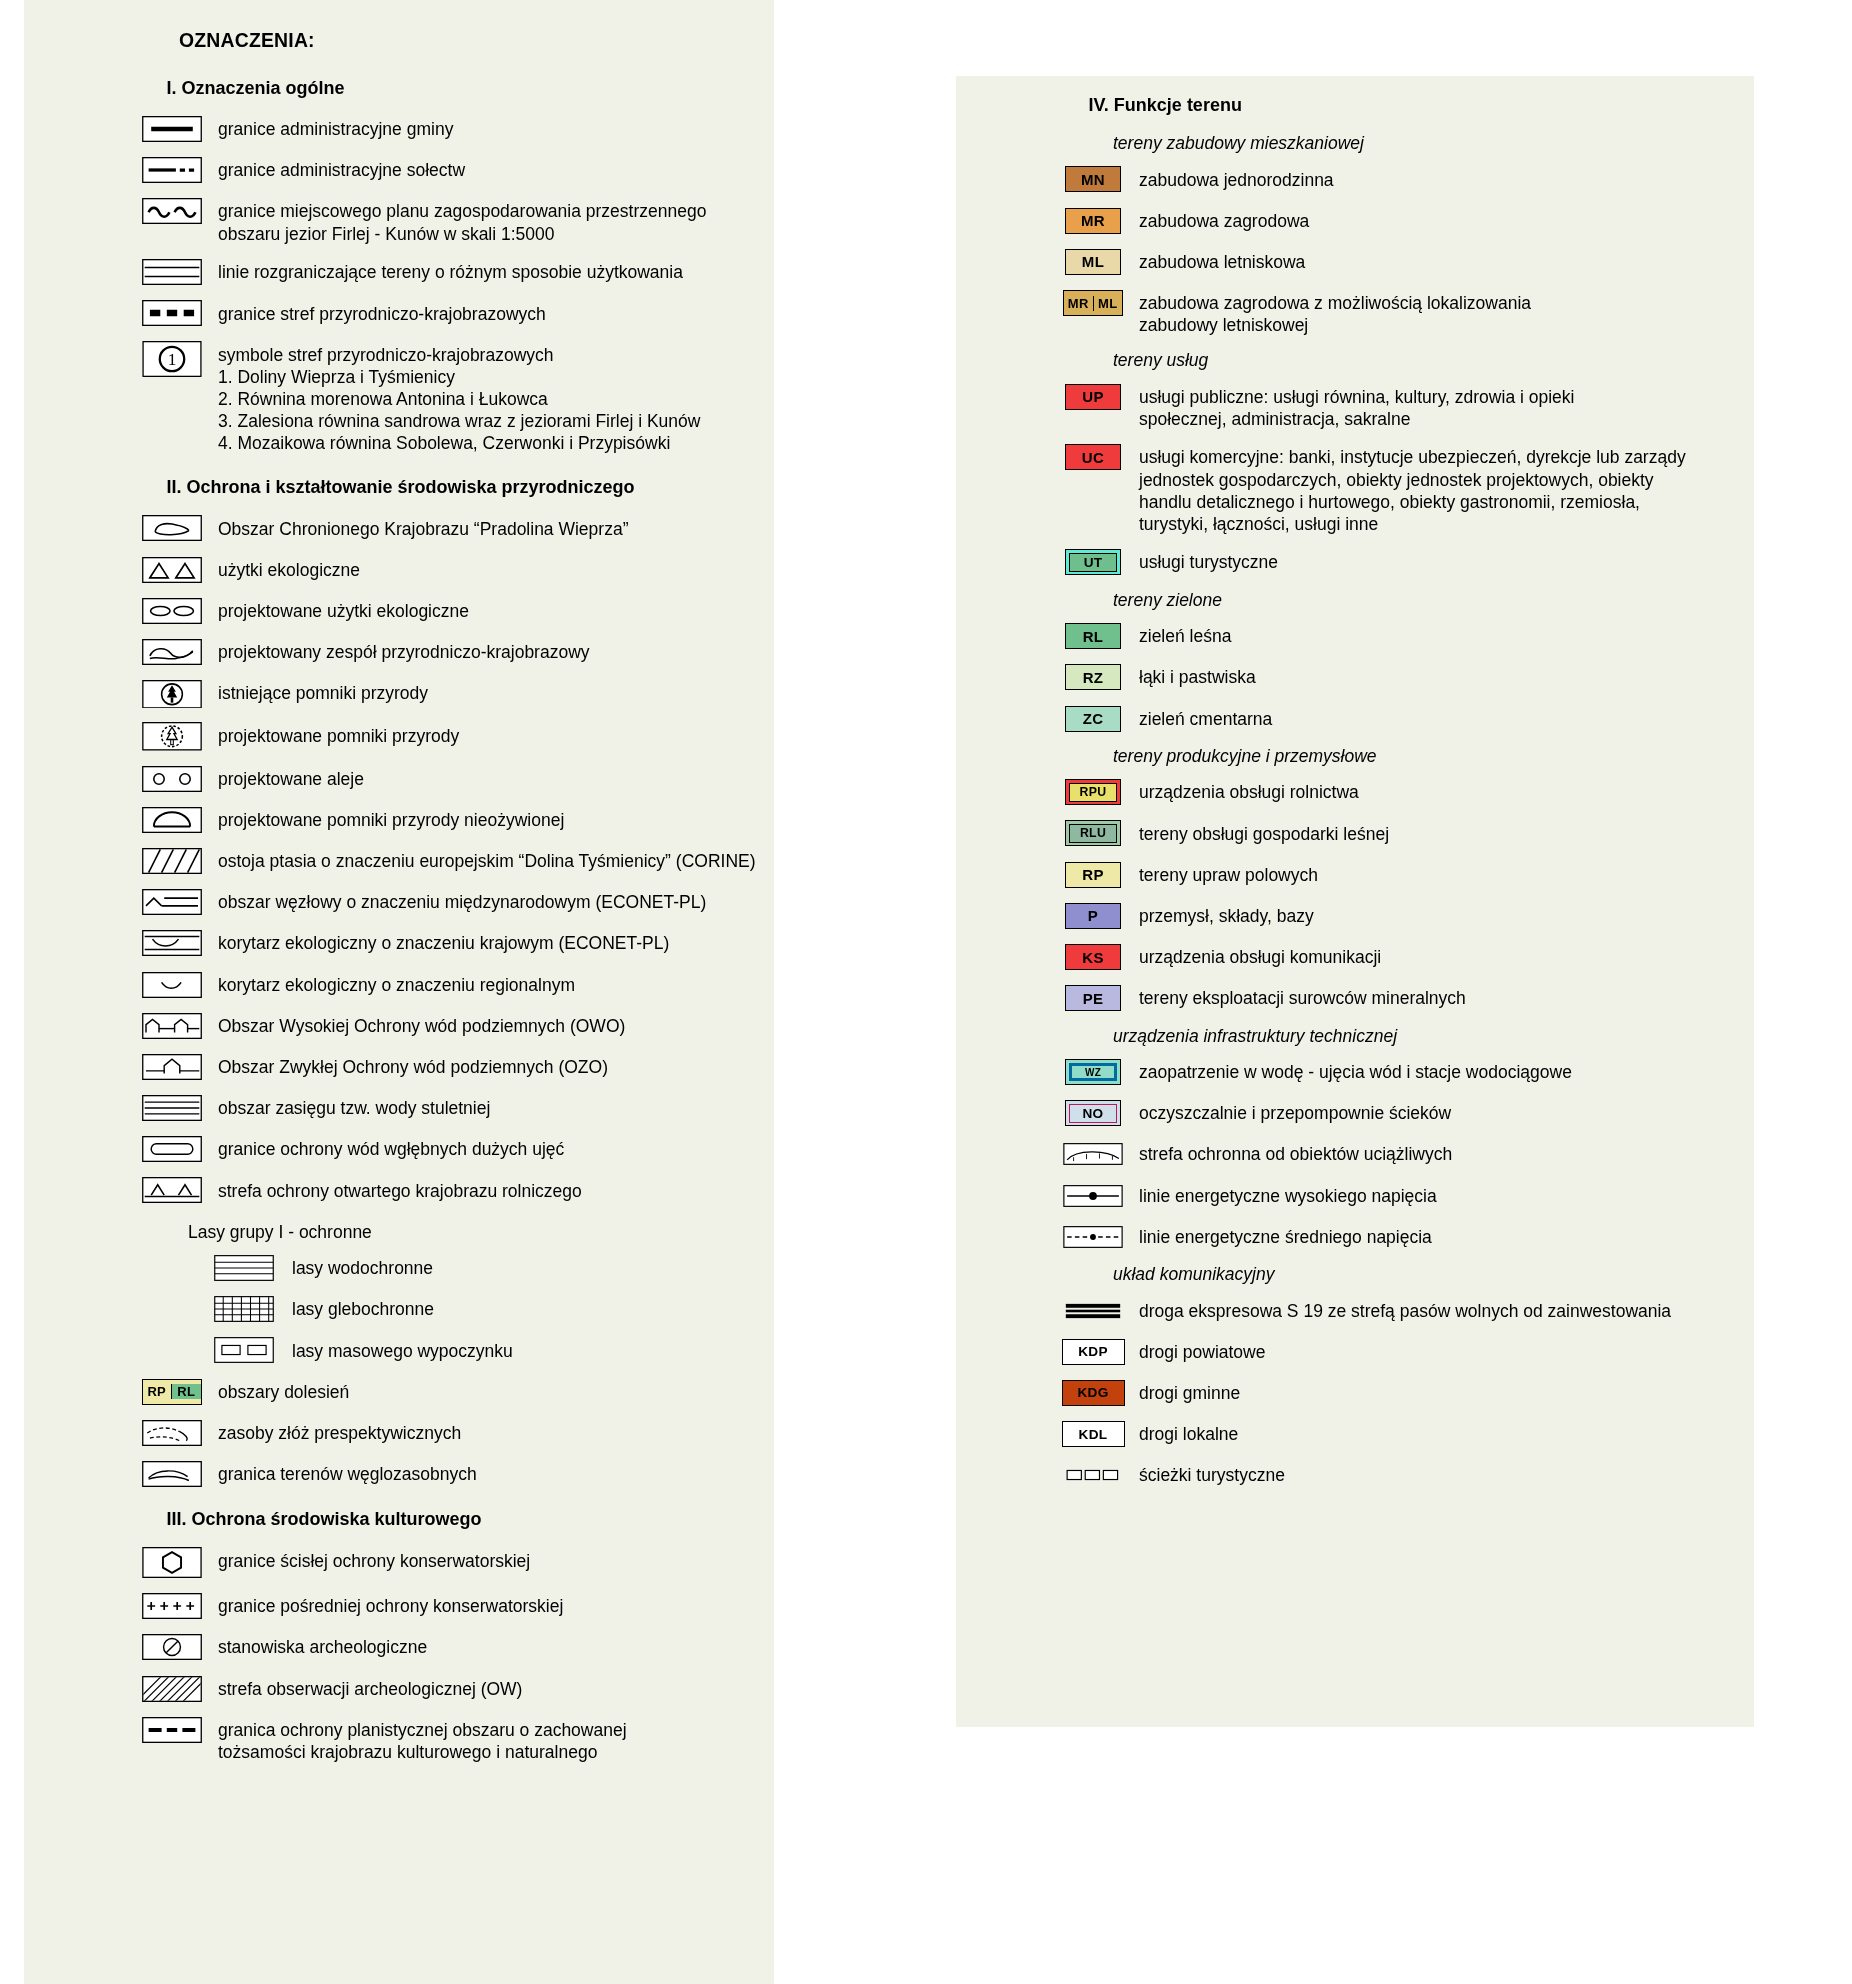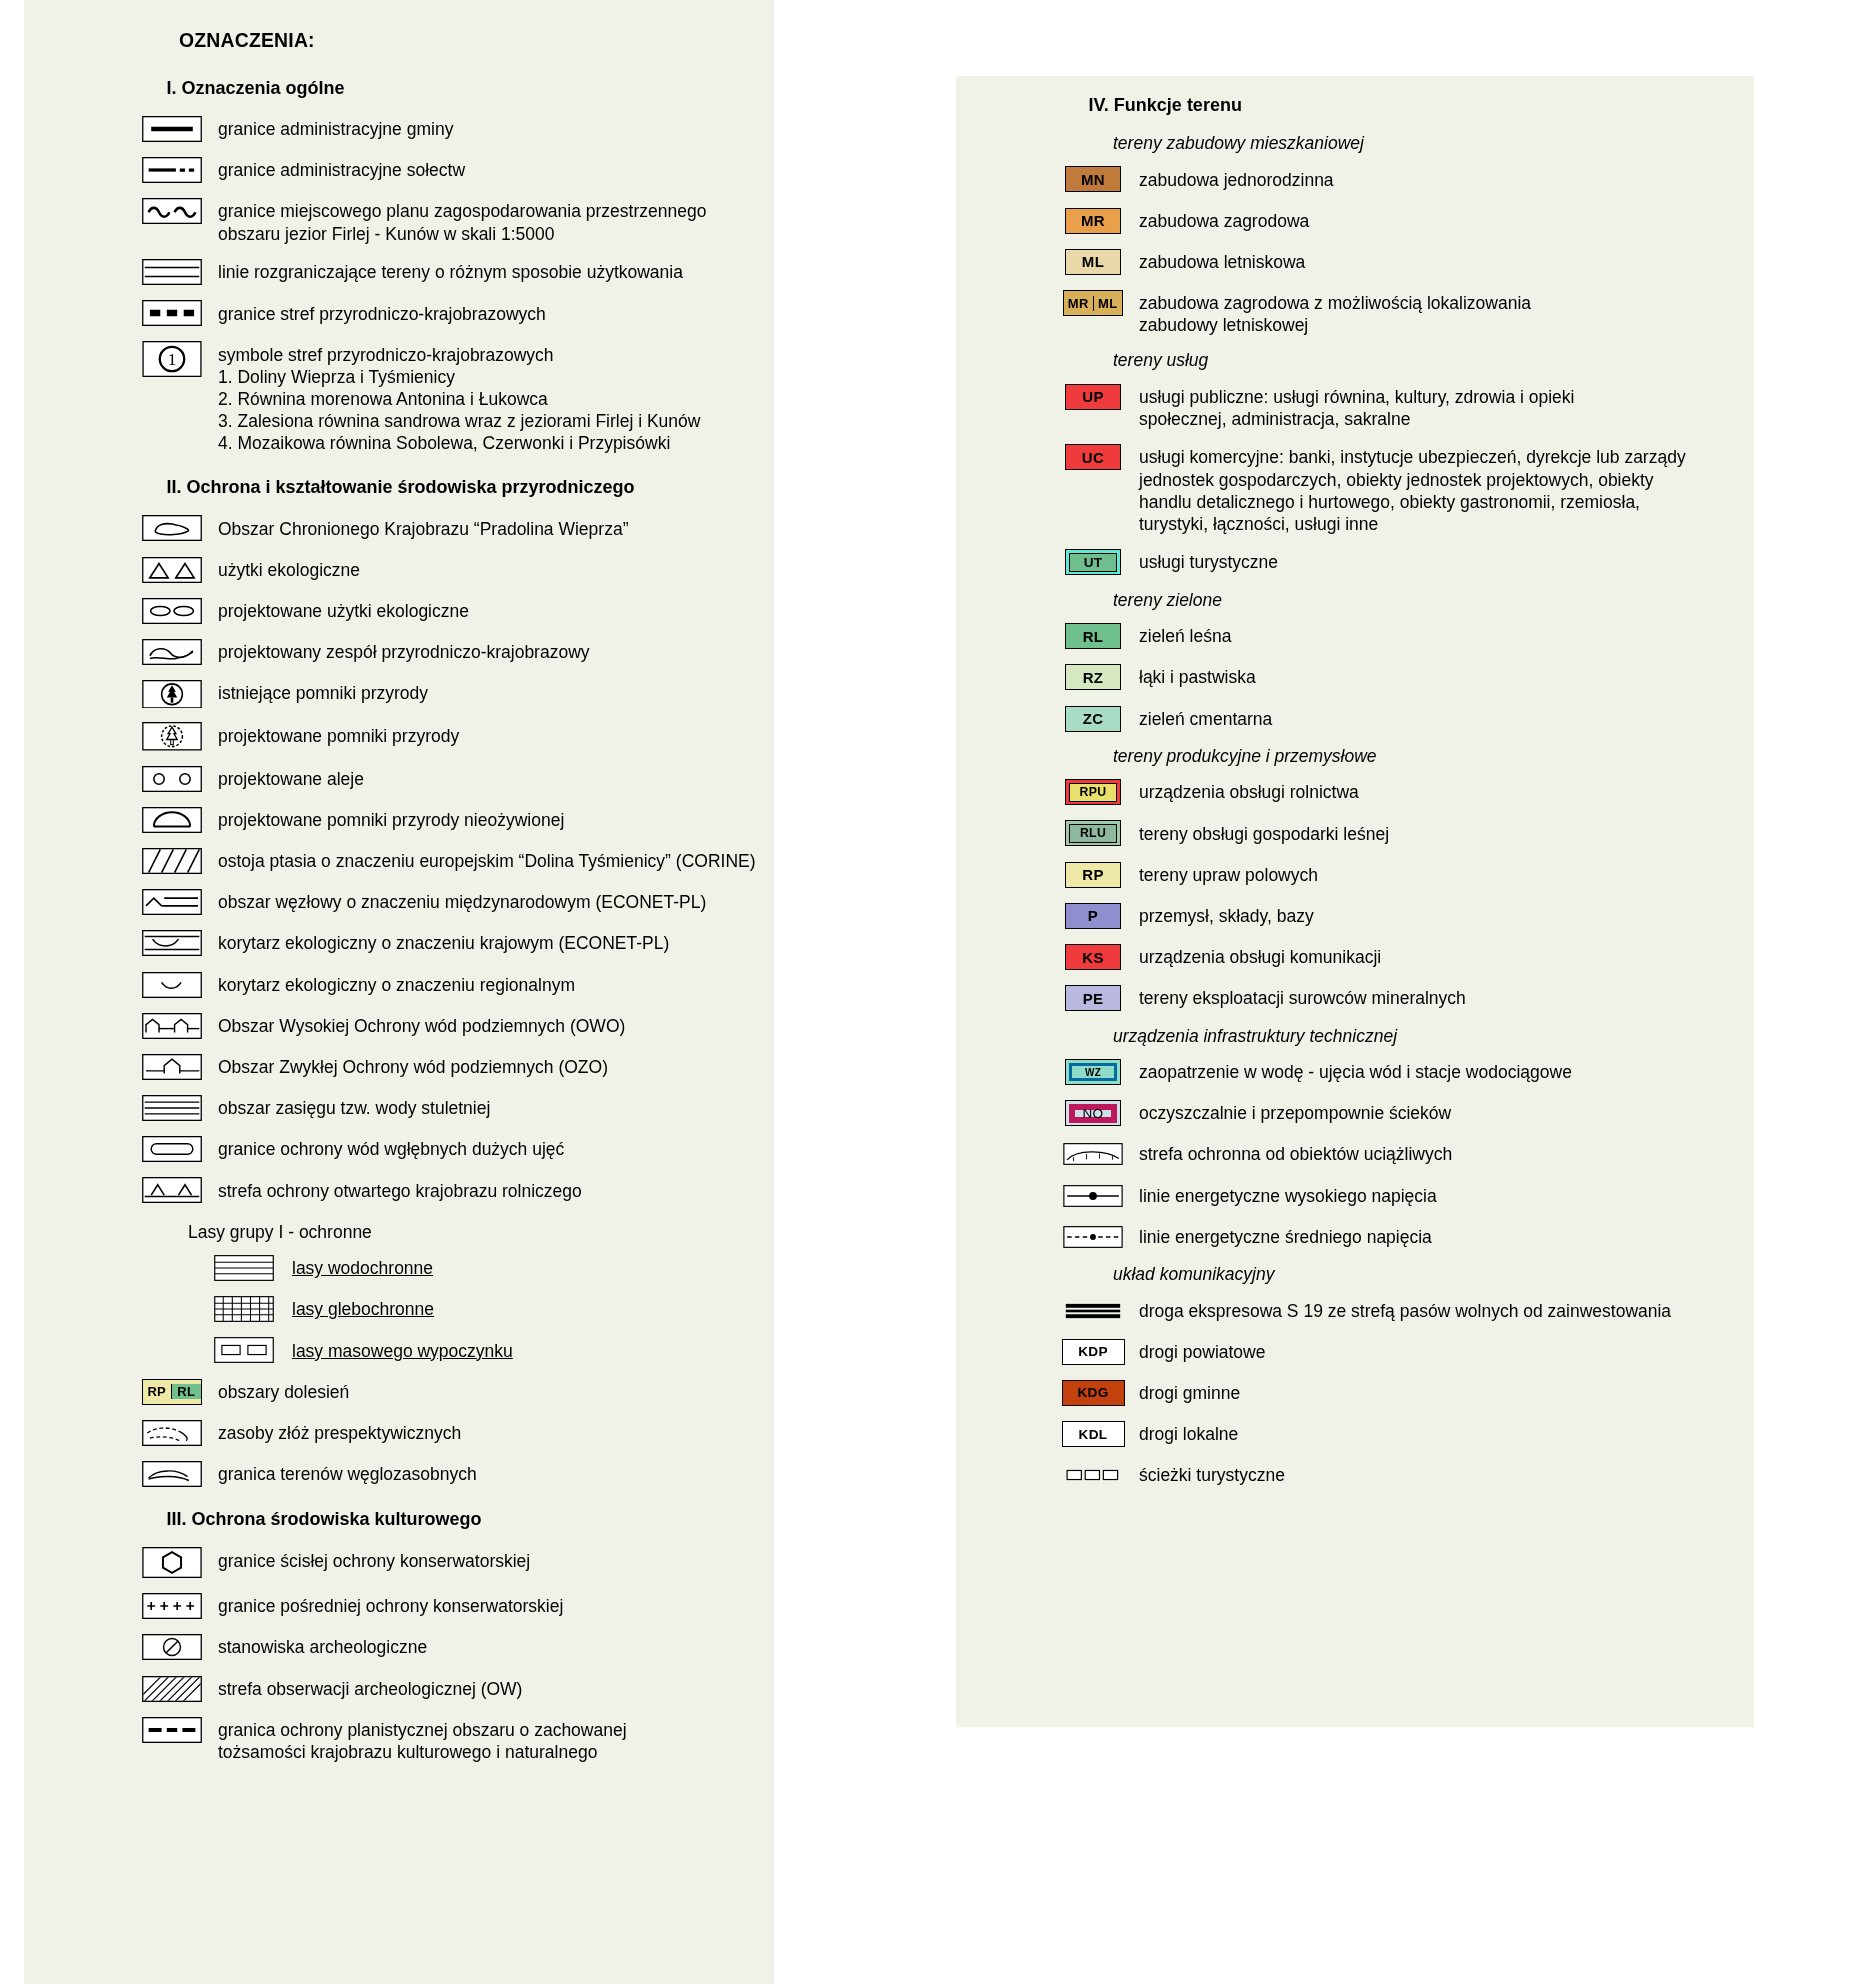--- a/index.html
+++ b/index.html
@@ -78,21 +78,21 @@
     justify-content: center;
     margin-right: 13px;
   }
   .row .lbl {
     font-size: 17.5px;
     line-height: 1.26;
     color: #000;
     padding-top: 2.6px;
     white-space: pre-line;
   }
-  .row.indent { margin-left: 70px; text-decoration: underline; }
+  .row.indent { margin-left: 70px; }
   .row.indent .sym { width: 71px; }
 
   
   #panel-right .row .sym { width: 66px; }
   #panel-right .row .lbl { font-size: 17.5px; }
 
   
   .chip {
     width: 56px;
     height: 26px;
@@ -674,21 +674,21 @@
       <div class="sym">
         <div class="chip" style="background:#8fdcc8;padding:2.6px;">
           <span style="display:flex;align-items:center;justify-content:center;width:100%;height:100%;background:#8fdcc8;border:3px solid #0369a1;font-size:10px;font-weight:bold">WZ</span>
         </div>
       </div>
       <div class="lbl">zaopatrzenie w wodę - ujęcia wód i stacje wodociągowe</div>
     </div>
     <div class="row">
       <div class="sym">
         <div class="chip" style="background:#cfe0ea;padding:2.6px;">
-          <span style="display:flex;align-items:center;justify-content:center;width:100%;height:100%;background:#cfe0ea;border:6px solid #be185d;font-size:13.6px;font-weight:normal">NO</span>
+          <span style="display:flex;align-items:center;justify-content:center;width:100%;height:100%;background:#cfe0ea;border:1px solid #be185d;font-size:13.6px;font-weight:bold">NO</span>
         </div>
       </div>
       <div class="lbl">oczyszczalnie i przepompownie ścieków</div>
     </div>
     <div class="row">
       <div class="sym">
         <svg width="60" height="22" viewBox="0 0 92 34">
             <rect x="1" y="1" width="90" height="32" fill="#fff" stroke="#000" stroke-width="1.8"></rect>
             <path d="M6 26 c14,-16 60,-16 80,-2" fill="none" stroke="#000" stroke-width="1.8"></path>
             <path d="M16 22 v6 M36 17 v8 M56 16 v8 M76 20 v6" stroke="#000" stroke-width="1.4"></path>

